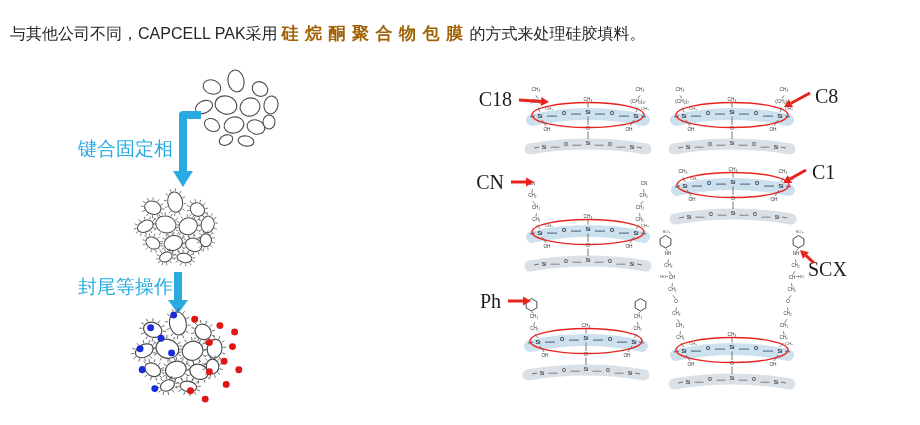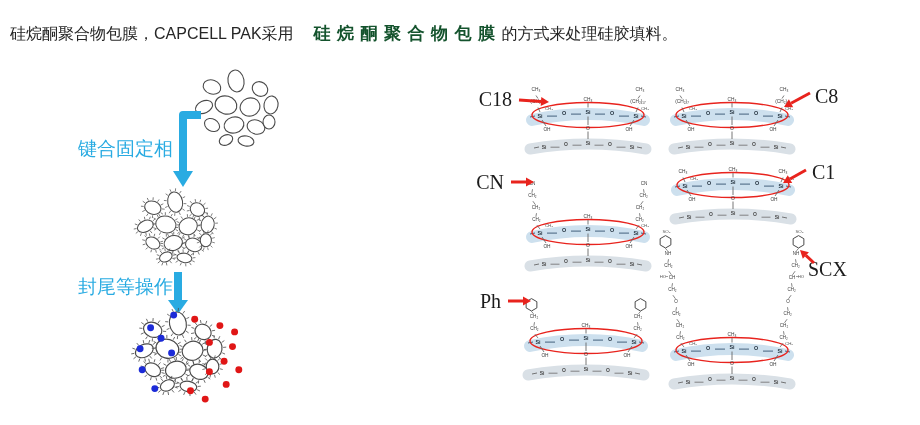--- a/index.html
+++ b/index.html
@@ -1,28 +1,28 @@
 <!DOCTYPE html>
 <html><head>
 <meta charset="utf-8">
 <style>
   html,body{margin:0;padding:0;background:#fff;}
   #page{position:relative;width:920px;height:425px;background:#fff;overflow:hidden;
         font-family:"Liberation Sans",sans-serif;}
   .title{position:absolute;left:10px;top:22px;font-size:16px;color:#262626;white-space:nowrap;}
-  .title .em{font-weight:700;font-size:17px;letter-spacing:6.5px;margin-left:20px;color:#14532d;}
+  .title .em{font-weight:700;font-size:17px;letter-spacing:6.5px;margin-left:4px;color:#a16207;}
   svg{position:absolute;left:0;top:60px;font-family:"Liberation Sans",sans-serif;}
   svg text{user-select:none;}
 </style>
 </head>
 <body>
 
 <div id="page">
   <div class="title">
-    <span>硅烷酮聚合物包膜，CAPCELL PAK采用</span><span class="em">硅烷酮聚合物包膜</span><span>的方式来处理硅胶填料。</span>
+    <span>与其他公司不同，CAPCELL PAK采用</span><span class="em">硅烷酮聚合物包膜</span><span>的方式来处理硅胶填料。</span>
   </div>
   <svg id="diagram" width="920" height="365" viewBox="0 0 920 365">
       <g>
         <g transform="translate(238,51) scale(1)">
           <g transform="translate(-26,-24) rotate(20)">
             <ellipse cx="0" cy="0" rx="9" ry="7" fill="#fff" stroke="#4a4a4a" stroke-width="1.1"></ellipse>
           </g>
           <g transform="translate(-2,-30) rotate(-10)">
             <ellipse cx="0" cy="0" rx="8" ry="11" fill="#fff" stroke="#4a4a4a" stroke-width="1.1"></ellipse>
           </g>

